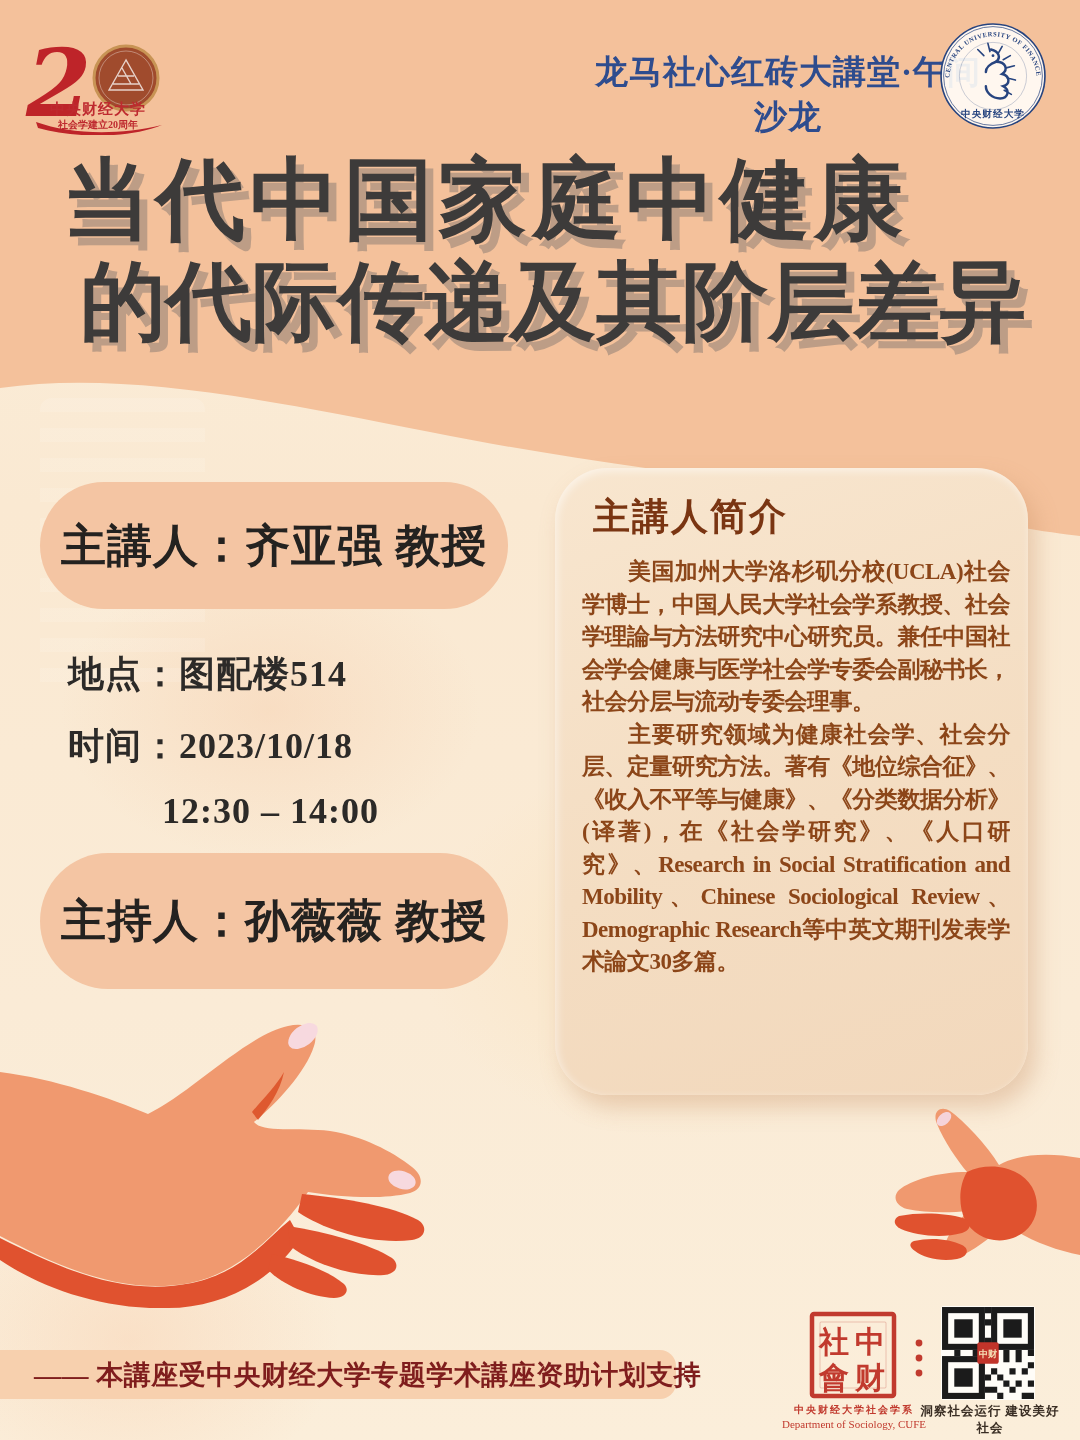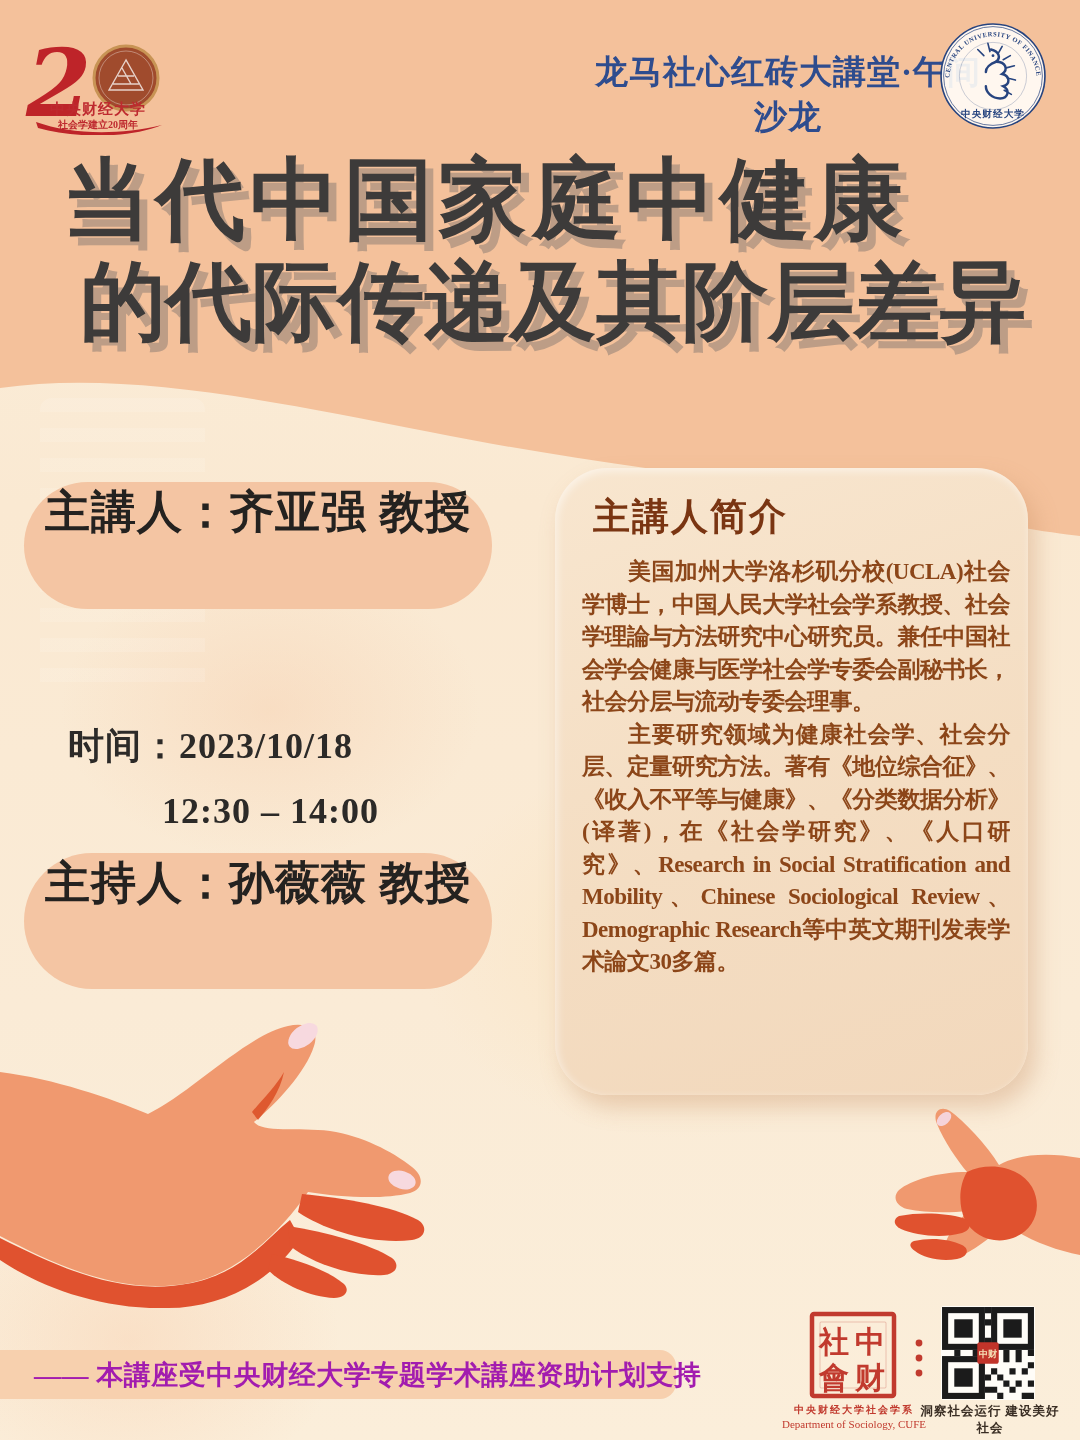--- a/index.html
+++ b/index.html
@@ -22,43 +22,43 @@
   .logo20-caption .l2{font-size:10px;}
   .series-title{position:absolute;left:540px;top:50px;width:400px;text-align:center;
     color:#2e4c8e;font-size:33px;font-weight:bold;letter-spacing:1px;margin-left:48px;}
   .univ-seal{position:absolute;left:938px;top:20px;width:110px;height:112px;}
   
   .title-line{position:absolute;color:#3d3b3a;font-weight:bold;white-space:nowrap;
     text-shadow:8px 9px 0 rgba(143,128,117,.55);}
   .title-line.t1{left:62px;top:140px;font-size:89px;letter-spacing:5px;}
   .title-line.t2{left:80px;top:244px;font-size:86px;letter-spacing:0px;}
   
-  .pill{position:absolute;left:24px;width:468px;background:#f4c5a3;border-radius:70px;
-    display:flex;align-items:flex-start;justify-content:center;}
+  .pill{position:absolute;left:40px;width:468px;background:#f4c5a3;border-radius:70px;
+    display:flex;align-items:center;justify-content:center;}
   .pill.speaker{top:482px;height:127px;}
   .pill.host{top:853px;height:136px;}
   .pill-label{font-size:45px;font-weight:bold;color:#242220;letter-spacing:1px;white-space:nowrap;}
   .detail{position:absolute;font-size:36px;font-weight:bold;color:#2c2a28;letter-spacing:1px;white-space:nowrap;}
   .detail.loc{left:68px;top:650px;}
   .detail.date{left:68px;top:722px;}
   .detail.time{left:162px;top:790px;}
   
   .bio-card{position:absolute;left:555px;top:468px;width:473px;height:627px;border-radius:52px;
     background:linear-gradient(160deg,#f8e6cf 0%,#f4ddc2 55%,#f2d8bc 100%);
     box-shadow:8px 12px 22px rgba(199,140,96,.35), inset 2px 3px 8px rgba(255,255,255,.55);
     box-sizing:border-box;padding:24px 18px 0 27px;}
   .bio-heading{font-size:37px;font-weight:bold;color:#7a3512;letter-spacing:2px;margin:0 0 14px 11px;}
   .bio-card p{margin:0;font-size:23px;line-height:32.5px;color:#8c4619;font-weight:700;
     text-indent:2em;letter-spacing:-0.5px;text-align:justify;}
   
   .hands{position:absolute;left:0;top:0;width:1080px;height:1440px;pointer-events:none;}
   
   .support-band{position:absolute;left:0;top:1350px;width:676px;height:49px;background:#f7d0ae;
     border-radius:0 16px 16px 0;display:flex;align-items:center;}
-  .support-note{font-size:27px;font-weight:bold;color:#a21caf;letter-spacing:.5px;padding-left:34px;white-space:nowrap;}
+  .support-note{font-size:27px;font-weight:bold;color:#7f1d1d;letter-spacing:.5px;padding-left:34px;white-space:nowrap;}
   .dept-seal{position:absolute;left:808px;top:1310px;width:90px;height:90px;}
   .dept-caption{position:absolute;left:764px;top:1403px;width:180px;text-align:center;color:#c13a2e;line-height:1.35;}
   .dept-caption .zh{font-size:10px;font-weight:bold;letter-spacing:2px;}
   .dept-caption .en{font-size:11px;}
   .dots{position:absolute;left:912px;top:1336px;width:14px;height:44px;}
   .qr{position:absolute;left:941px;top:1306px;width:94px;height:94px;}
   .qr-caption{position:absolute;left:915px;top:1403px;width:150px;text-align:center;color:#3a2e24;line-height:1.35;}
   .qr-caption .zh{font-size:12.5px;font-weight:bold;letter-spacing:1px;}
   .qr-caption .en{font-size:10.5px;font-weight:bold;}
 </style>
@@ -111,20 +111,21 @@
     <text x="54" y="94" text-anchor="middle" font-size="9.5" font-weight="bold" fill="#27447f" letter-spacing="1">中央财经大学</text>
   </svg>
 
   <div class="title-line t2">的代际传递及其阶层差异</div>
   <div class="title-line t1">当代中国家庭中健康</div>
 
   <div class="pill speaker">
     <span class="pill-label">主講人：齐亚强 教授</span>
   </div>
 
+  <div class="detail loc">地点：图配楼514</div>
   <div class="detail date">时间：2023/10/18</div>
   <div class="detail time">12:30 – 14:00</div>
 
   <div class="pill host">
     <span class="pill-label">主持人：孙薇薇 教授</span>
   </div>
 
   <div class="bio-card">
     <div class="bio-heading">主講人简介</div>
     <p>美国加州大学洛杉矶分校(UCLA)社会学博士，中国人民大学社会学系教授、社会学理論与方法研究中心研究员。兼任中国社会学会健康与医学社会学专委会副秘书长，社会分层与流动专委会理事。</p>

